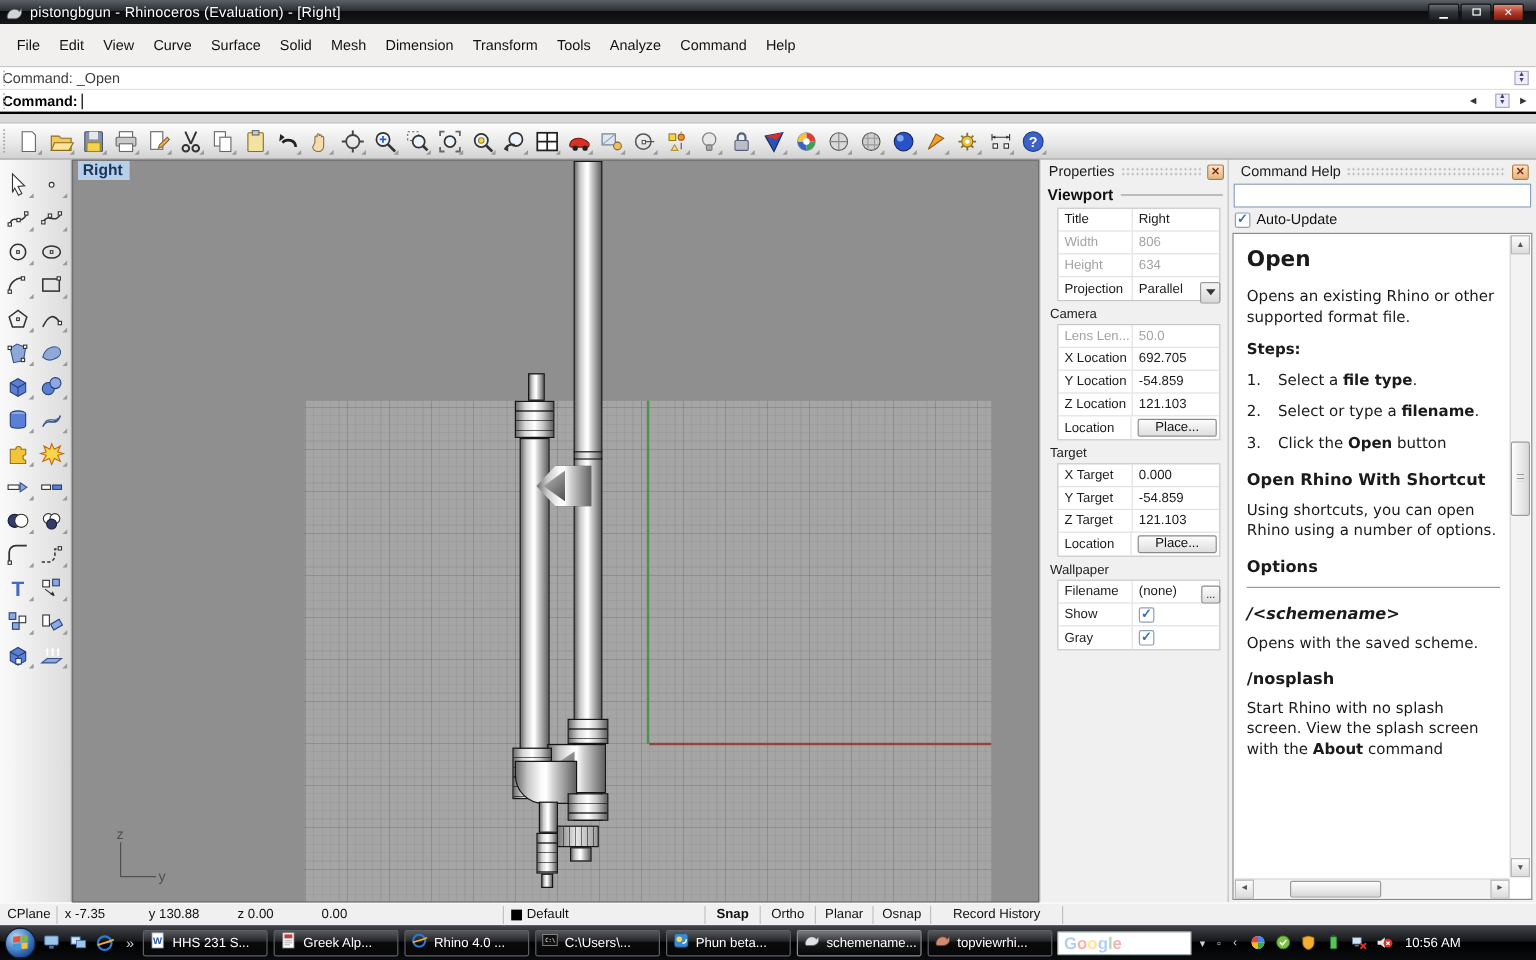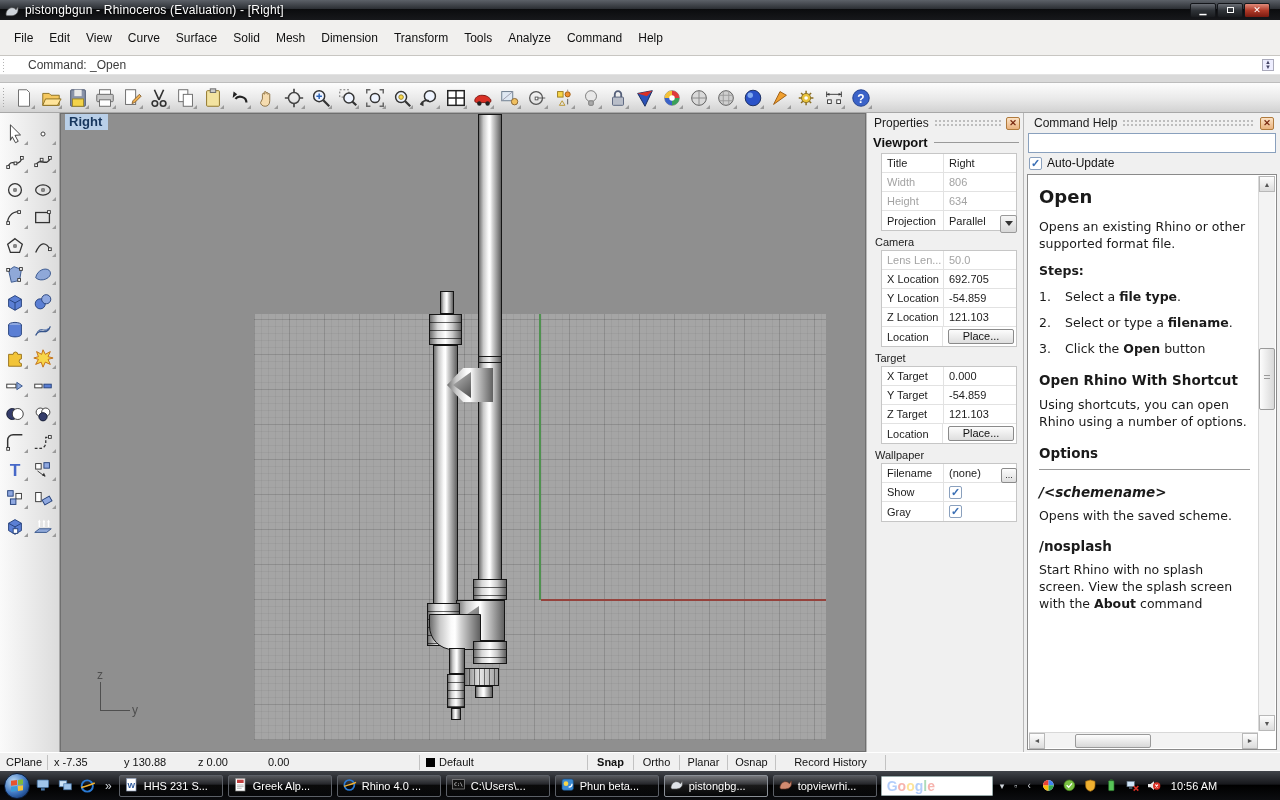--- a/index.html
+++ b/index.html
@@ -16,21 +16,21 @@
   .winbtn { width:26px; height:15px; background:linear-gradient(180deg,#6a6e75,#2e3237 50%,#1a1c1f);
     border:1px solid #14161a; border-radius:2px; color:#fff; font-size:9px; line-height:13px; text-align:center; }
   .winbtn.close { background:linear-gradient(180deg,#e08a7a,#b03a28 50%,#7a1a10); }
   .maxglyph { display:inline-block; width:7px; height:6px; border:1px solid #fff; margin-top:3px; }
 
   
   .menubar { height:36px; background:#f1f0ee; border-bottom:1px solid #c8c6c2; display:flex; align-items:center; padding-left:6px; color:#111; }
   .menu-item { padding:2px 8px; }
 
   
-  .cmdline { background:#fff; position:relative; padding-left:28px; display:flex; align-items:center; }
+  .cmdline { background:#fff; position:relative; padding-left:2px; display:flex; align-items:center; }
   .cmdline::before { content:""; position:absolute; left:2px; top:2px; bottom:2px; width:3px;
     background-image:radial-gradient(#b5b5b5 1px, transparent 1px); background-size:3px 3px; }
   .cmd-history { height:19px; border-bottom:1px solid #e3e3e3; color:#3c3c3c; }
   .cmd-input { height:20px; border-bottom:2px solid #000; font-weight:bold; color:#000; }
   .caret { display:inline-block; width:1px; height:13px; background:#000; margin-left:3px; }
   .cmd-ctrl { position:absolute; color:#555; font-size:8px; display:flex; align-items:center; gap:2px; }
   .spinner { display:inline-flex; flex-direction:column; line-height:5px; font-size:6px; color:#446;
     border:1px solid #aab; background:#eef; padding:0 2px; }
 
   .toolbar-gap { height:8px; background:#d9d9d9; border-bottom:1px solid #bdbdbd; }
@@ -201,20 +201,29 @@
     <span class="menu-item">Analyze</span>
     <span class="menu-item">Command</span>
     <span class="menu-item">Help</span>
   </div>
 
   <div class="cmdline cmd-history">
     <span>Command: _Open</span>
     <span class="cmd-ctrl" style="right:6px;">
         <span class="spinner">▲<br>▼</span>
       </span>
+  </div>
+  <div class="cmdline cmd-input">
+    <span>Command:</span>
+    <span class="caret"></span>
+    <span class="cmd-ctrl" style="right:22px;">
+        <span class="spinner">▲<br>▼</span>
+      </span>
+    <span class="cmd-ctrl" style="right:48px; font-size:9px; color:#333;">◄</span>
+    <span class="cmd-ctrl" style="right:6px; font-size:9px; color:#333;">►</span>
   </div>
 
   <div class="toolbar-gap"></div>
 
   <div class="toolbar" id="top-toolbar">
       <span class="tbi">
         <svg viewBox="0 0 24 24">
           <path d="M6 3h9l3 3v15H6z" fill="#fff" stroke="#666"></path>
         </svg>
       </span>
@@ -889,21 +898,21 @@
               <rect x="3" y="3" width="17" height="17" rx="3" fill="#3a8ad4" stroke="#1a4a7a"></rect>
               <circle cx="9" cy="10" r="3.5" fill="#f7d64a"></circle>
               <path d="M13 15c3 0 5-2 5-5" stroke="#fff" stroke-width="2" fill="none"></path>
             </svg></span>
           <span>Phun beta...</span>
         </div>
         <div class="taskbtn active">
           <span class=""><svg viewBox="0 0 24 24">
               <path d="M3 16c0-5 4-9 8-9 3 0 5 1 6 3l3-4v5c0 4-4 7-9 7H4z" fill="#dfe3e8" stroke="#555"></path>
             </svg></span>
-          <span>pistongbg...</span>
+          <span>schemename...</span>
         </div>
         <div class="taskbtn">
           <span class=""><svg viewBox="0 0 24 24">
               <path d="M3 16c0-5 4-9 8-9 3 0 5 1 6 3l3-4v5c0 4-4 7-9 7H4z" fill="#d08a70" stroke="#6a3a2a"></path>
             </svg></span>
           <span>topviewrhi...</span>
         </div>
       </div>
     <div class="gsearch" id="gsearch">
         <span style="color: rgb(66, 133, 244);">G</span>

